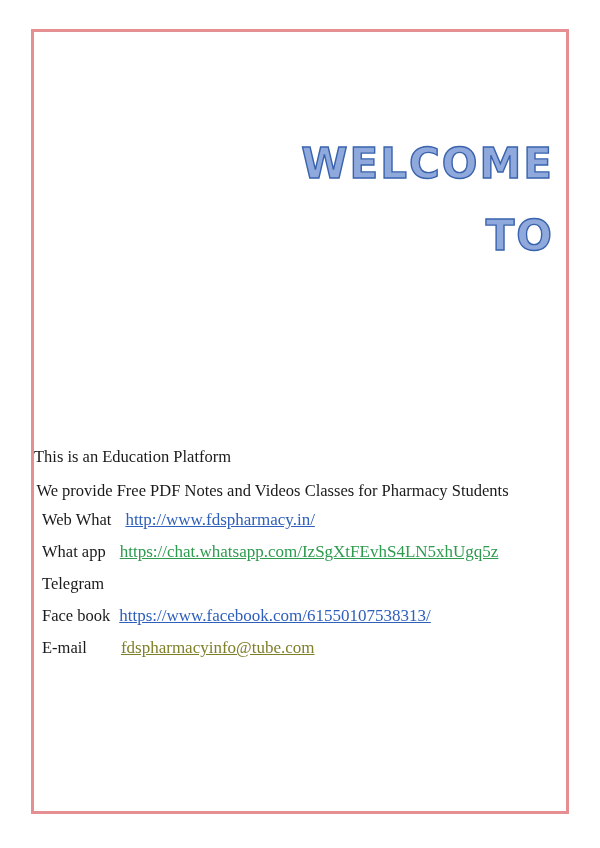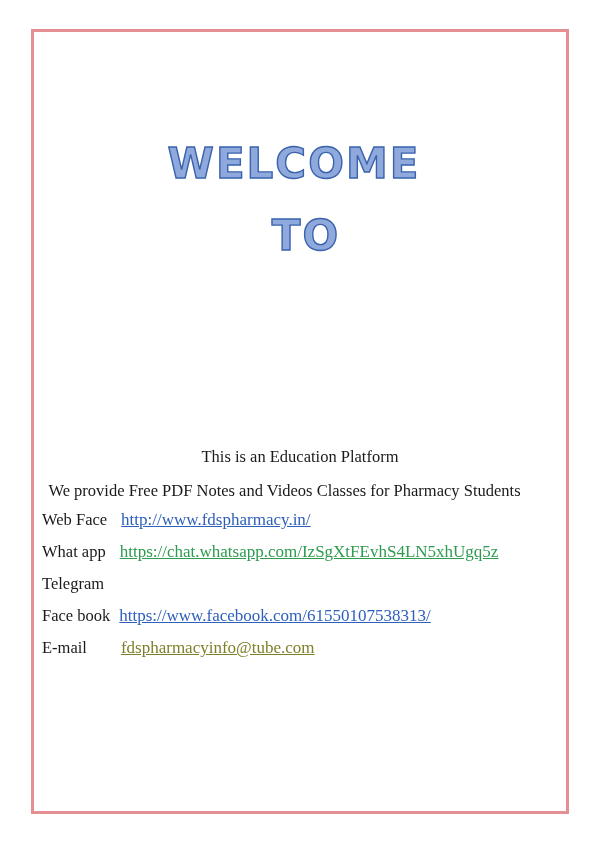--- a/index.html
+++ b/index.html
@@ -42,21 +42,21 @@
     height: 779px;
     box-sizing: border-box;
   }
 
   
   .welcome-block {
     position: absolute;
     left: 0;
     top: 110px;
     width: 520px;
-    text-align: center;
+    text-align: right;
   }
   .welcome-line-1 {
     font-family: "DejaVu Sans", sans-serif;
     font-weight: bold;
     font-size: 42px;
     letter-spacing: 2px;
     color: #8fa9dc;
     -webkit-text-stroke: 1.4px #3a63ad;
     line-height: 1.05;
   }
@@ -71,28 +71,28 @@
     margin-top: 28px;
     padding-left: 24px;
   }
 
   
   .tagline-1 {
     position: absolute;
     left: 0;
     top: 415px;
     width: 532px;
-    text-align: center;
+    text-align: left;
     font-family: "Liberation Serif", serif;
     font-size: 16.5px;
     color: #1a1a1a;
   }
   .tagline-2 {
     position: absolute;
-    left: 12px;
+    left: 0;
     top: 449px;
     width: 477px;
     text-align: center;
     font-family: "Liberation Serif", serif;
     font-size: 16.5px;
     color: #1a1a1a;
   }
 
   
   .contacts {
@@ -137,21 +137,21 @@
       <div class="welcome-line-2">TO</div>
     </div>
 
     <div class="tagline-1">This is an Education Platform</div>
 
     <div class="tagline-2">We provide Free PDF Notes and Videos Classes for Pharmacy Students</div>
 
     <div class="contacts">
 
       <div class="contact-row">
-        <span class="contact-label">Web Face</span>
+        <span class="contact-label">Web What</span>
         <span class="gap-md"></span>
         <span class="contact-link" style="color:#2e5fbb">http://www.fdspharmacy.in/</span>
       </div>
 
 
       <div class="contact-row">
         <span class="contact-label">What app</span>
         <span class="gap-md"></span>
         <span class="contact-link" style="color:#2e9b4f">https://chat.whatsapp.com/IzSgXtFEvhS4LN5xhUgq5z</span>
       </div>

